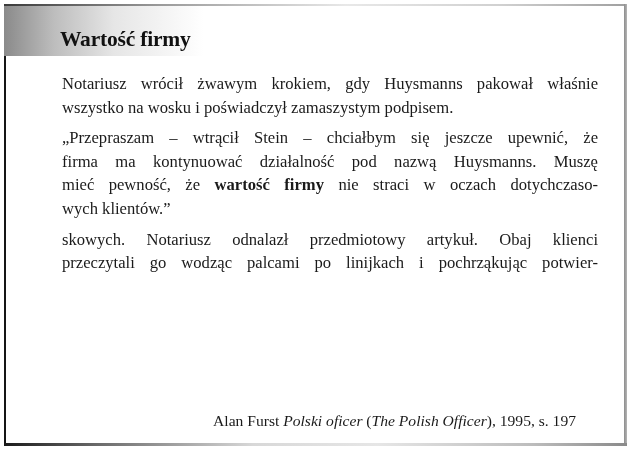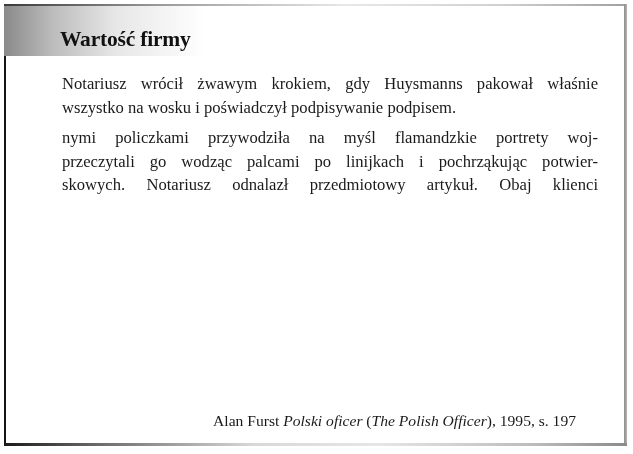--- a/index.html
+++ b/index.html
@@ -34,24 +34,27 @@
   <div class="left-border"></div>
   <div class="right-border"></div>
   <div class="bottom-border"></div>
 </div>
 
 <h2 class="title">Wartość firmy</h2>
 
 <div class="content">
   <p>
     <span class="ln">Notariusz wrócił żwawym krokiem, gdy Huysmanns pakował właśnie</span>
-    <span class="ln last">wszystko na wosku i poświadczył podpisywanie podpisem.</span>
+    <span class="ln last">wszystko na wosku i poświadczył zamaszystym podpisem.</span>
   </p>
   <p>
+    <span class="ln">„Przepraszam – wtrącił Stein – chciałbym się jeszcze upewnić, że</span>
+    <span class="ln">firma ma kontynuować działalność pod nazwą Huysmanns. Muszę</span>
+    <span class="ln"><span>mieć pewność, że </span><b>wartość firmy</b><span> nie straci w oczach dotychczaso-</span></span>
+    <span class="ln last">wych klientów.”</span>
   </p>
   <p>
-    <span class="ln">nymi policzkami przywodziła na myśl flamandzkie portrety woj-</span>
+    <span class="ln">skowych. Notariusz odnalazł przedmiotowy artykuł. Obaj klienci</span>
     <span class="ln">przeczytali go wodząc palcami po linijkach i pochrząkując potwier-</span>
-    <span class="ln">skowych. Notariusz odnalazł przedmiotowy artykuł. Obaj klienci</span>
   </p>
 </div>
 
 <div class="attribution"><span>Alan Furst </span><i>Polski oficer</i><span> (</span><i>The Polish Officer</i><span>), 1995, s. 197</span></div>
 
 </body></html>

